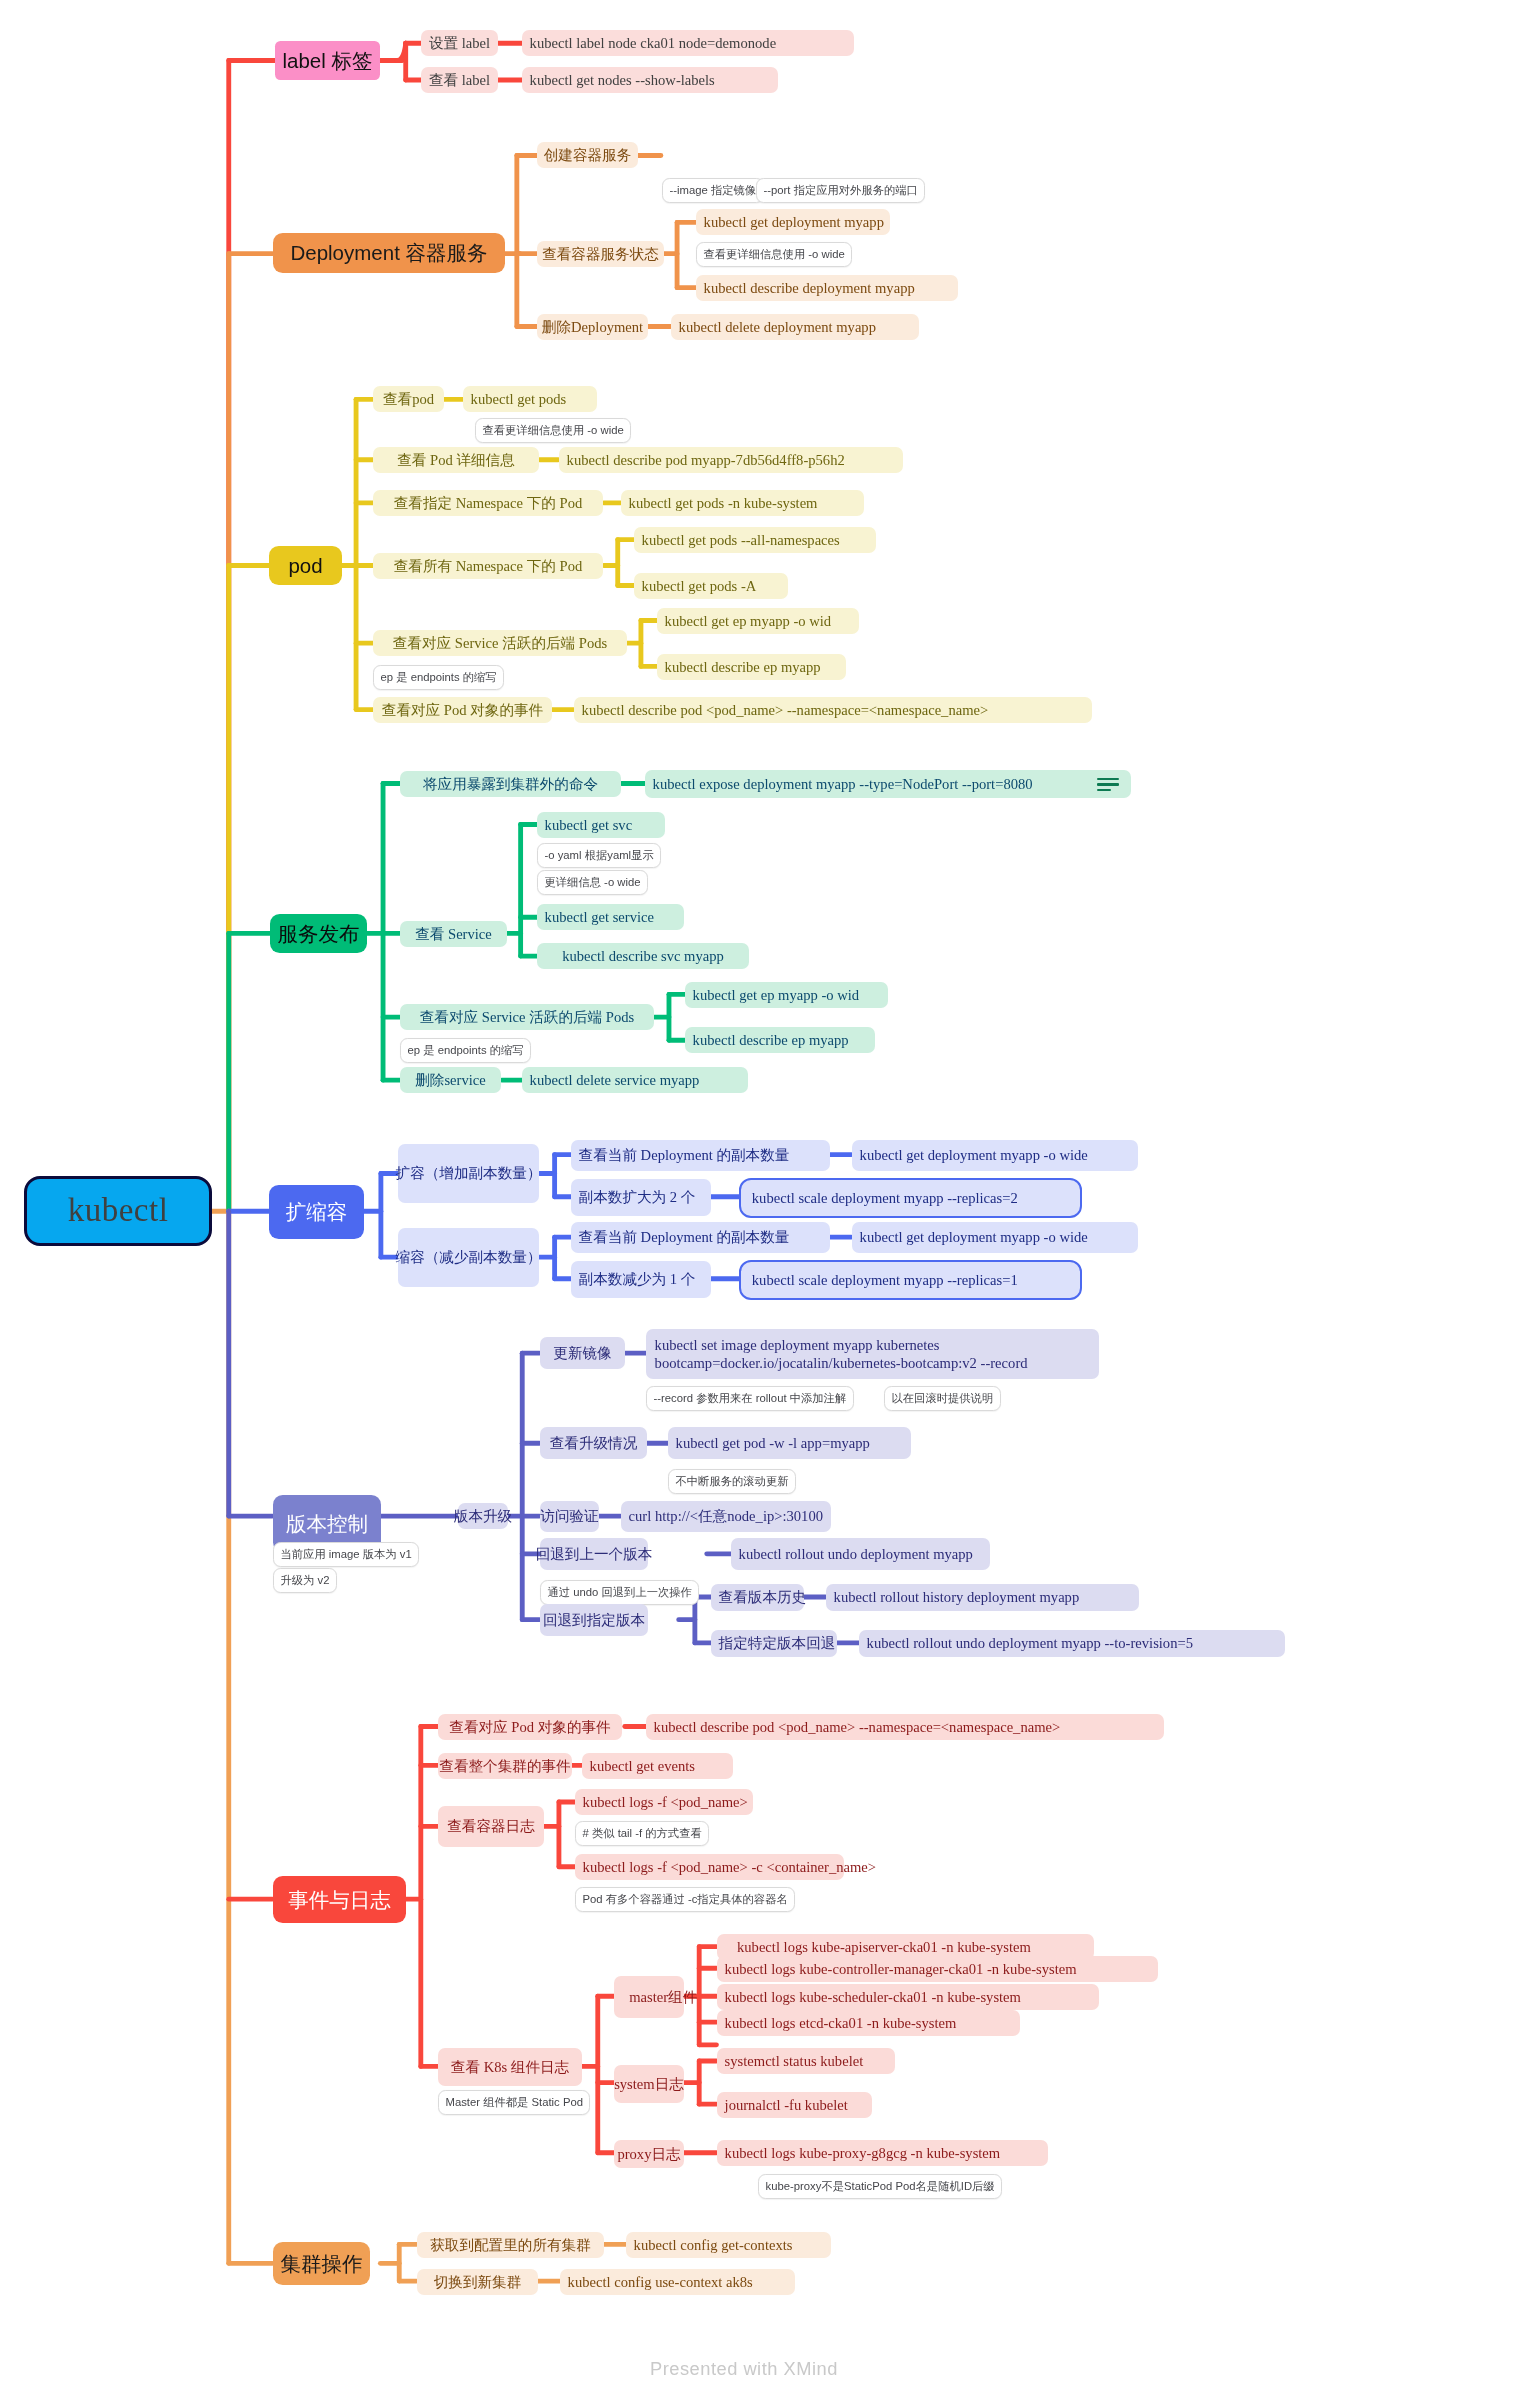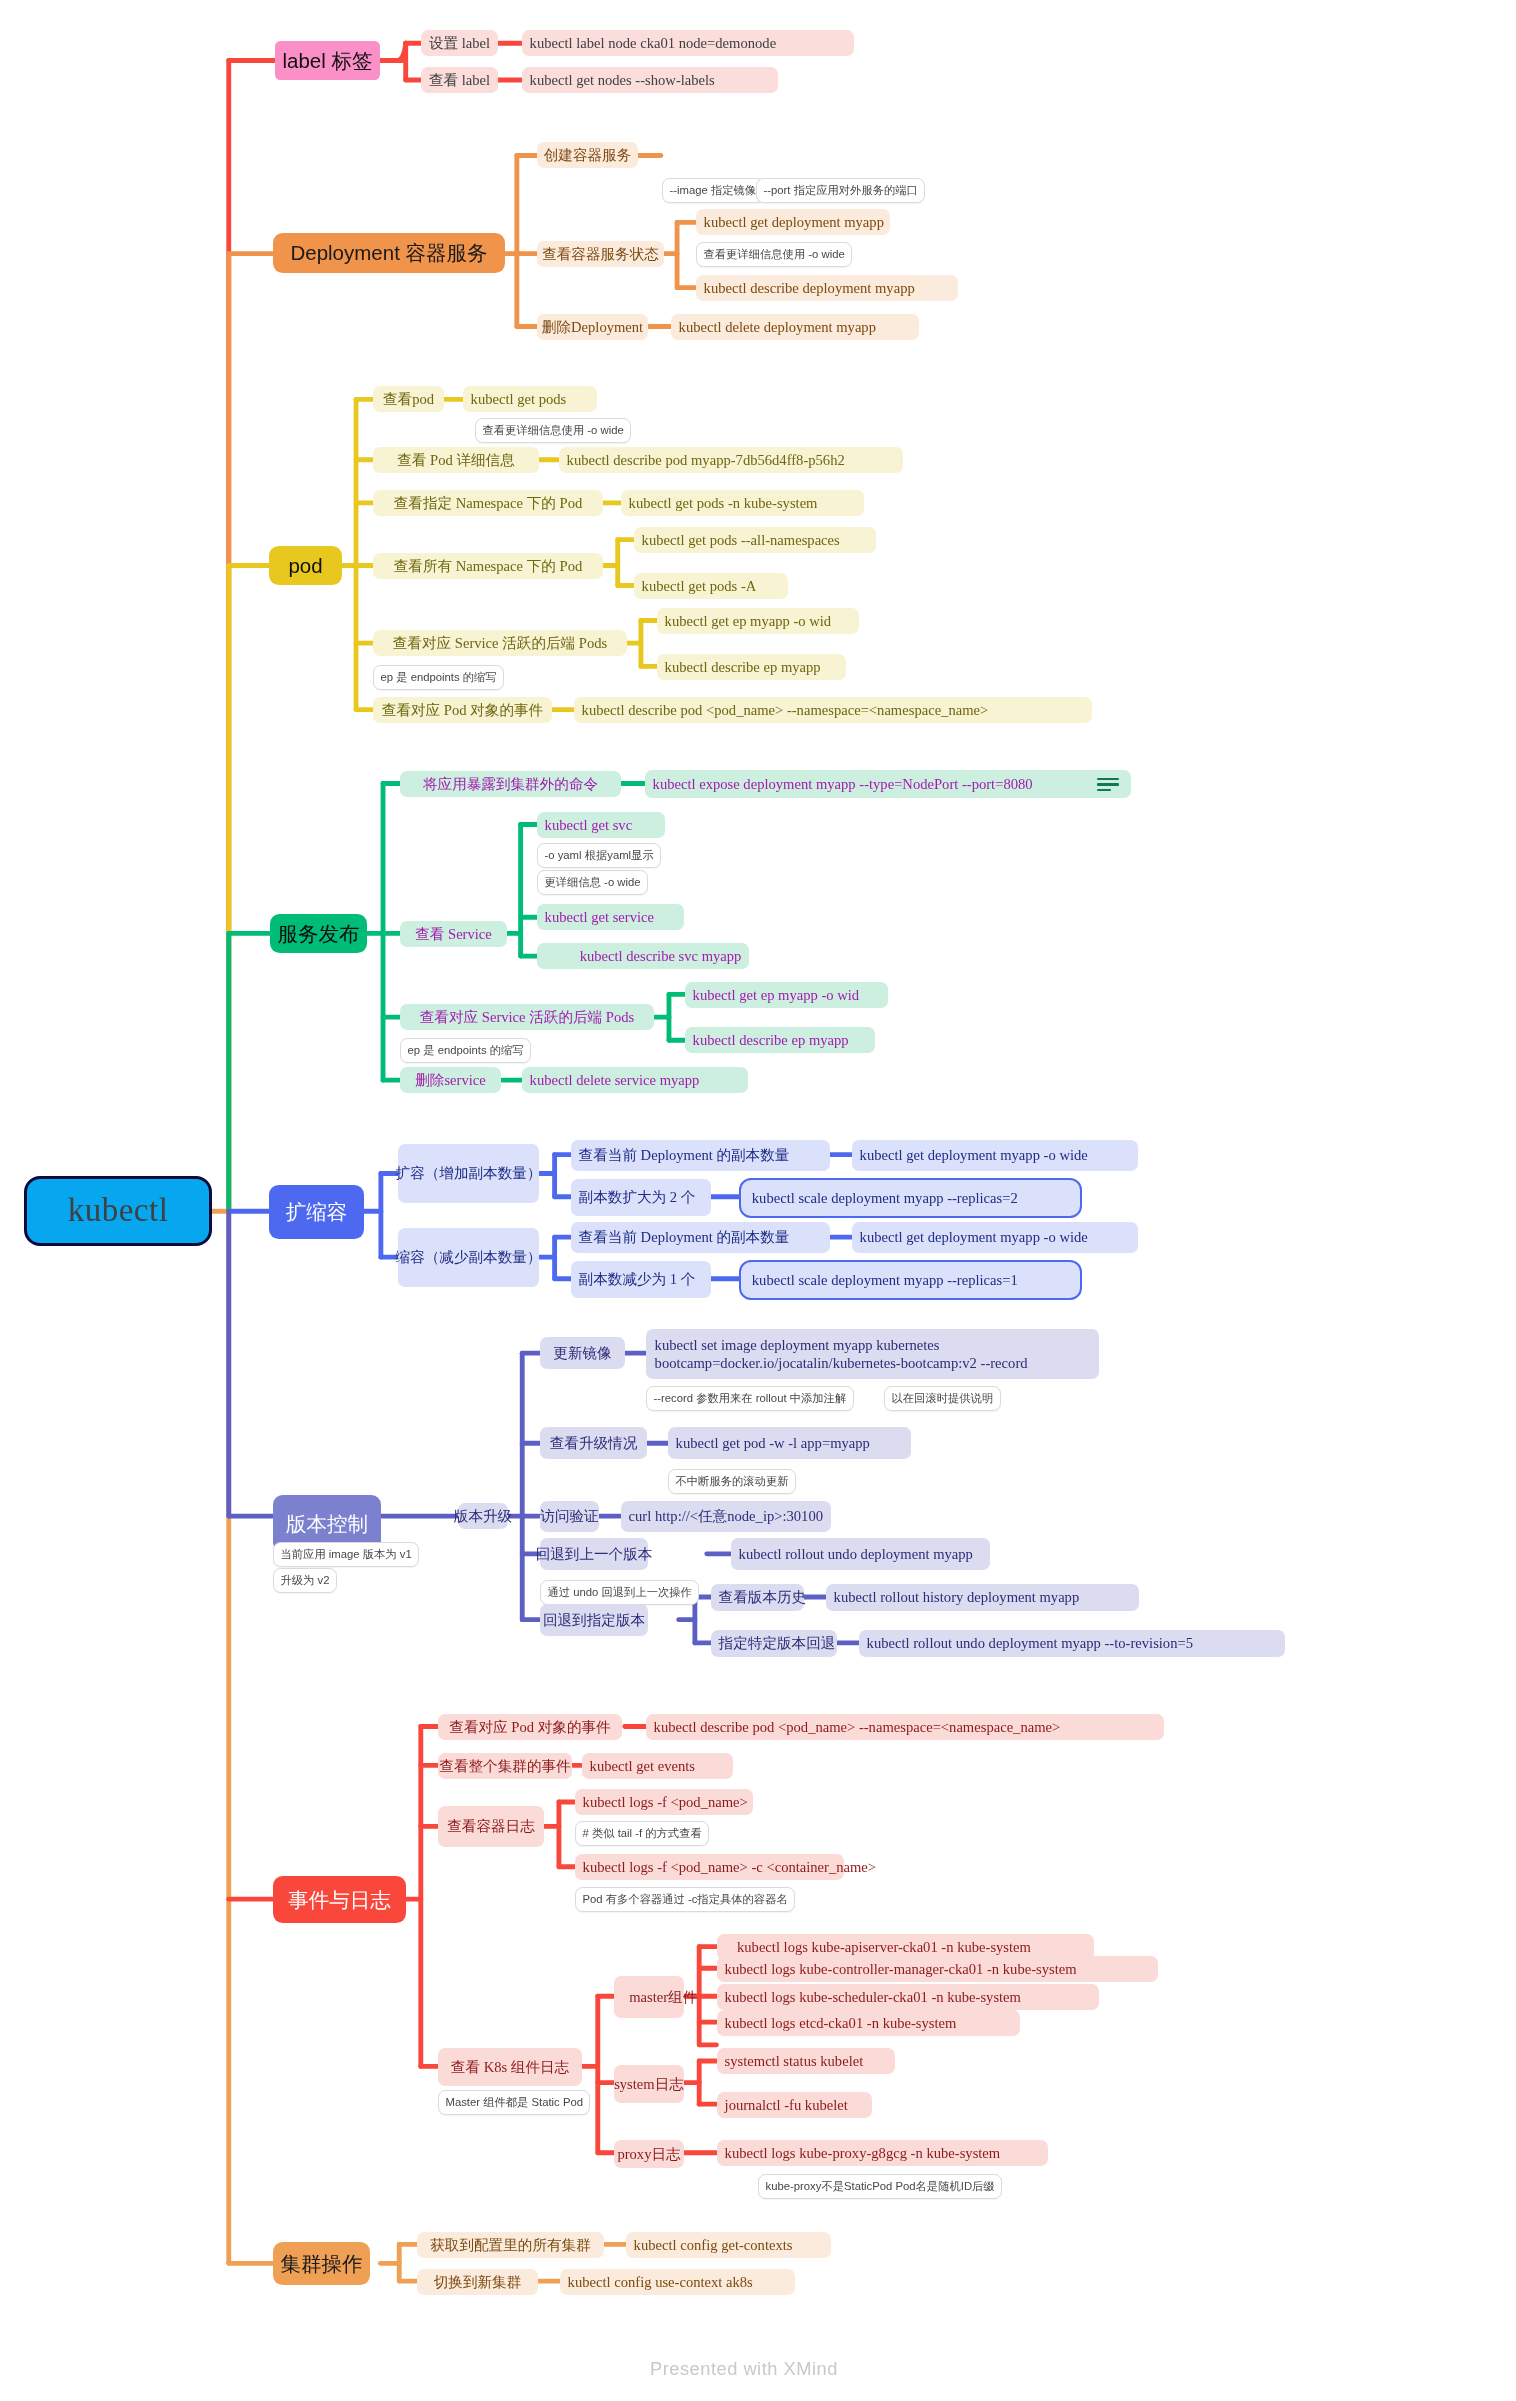--- a/index.html
+++ b/index.html
@@ -49,21 +49,21 @@
   .main.orange2{ background:#F0A055; color:#1a1a1a; }
 
   
   .sub  { font-size:14.6px; padding:4.9px 7.6px; border-radius:7px; }
   .leaf { font-size:14.6px; padding:4.9px 7.6px; border-radius:7px; }
 
   
   .c-pink   { background:#FBDDDB; color:#404040; }
   .c-orange { background:#FBEBDC; color:#7C4A10; }
   .c-yellow { background:#F8F3D2; color:#6E6610; }
-  .c-green  { background:#CDEFDF; color:#a21caf; }
+  .c-green  { background:#CDEFDF; color:#0c4a6e; }
   .c-blue   { background:#DCE1FB; color:#1E2C84; }
   .c-purple { background:#DCDCF1; color:#2C2C78; }
   .c-red    { background:#FBDBD8; color:#8C1A1A; }
 
   
   .outlined { border:2.7px solid #4C69F0; border-radius:12px; }
 
   
   .note {
     position:absolute;
@@ -424,21 +424,21 @@
 </div>
 <div class="note" style="left:537px; top:843px;">
   <span>-o yaml 根据yaml显示</span>
 </div>
 <div class="note" style="left:537px; top:870px;">
   <span>更详细信息 -o wide</span>
 </div>
 <div class="node leaf c-green" style="left:537px; top:904px; width:147px; height:26px; justify-content:flex-start;">
   <span>kubectl get service</span>
 </div>
-<div class="node leaf c-green" style="left:537px; top:943px; width:212px; height:26px; justify-content:flex-end;">
+<div class="node leaf c-green" style="left:537px; top:943px; width:212px; height:26px; justify-content:center;">
   <span>kubectl describe svc myapp</span>
 </div>
 
 <div class="node sub c-green" style="left:400px; top:1004px; width:254px; height:26px;">
   <span>查看对应 Service 活跃的后端 Pods</span>
 </div>
 <div class="node leaf c-green" style="left:685px; top:982px; width:203px; height:26px; justify-content:flex-start;">
   <span>kubectl get ep myapp -o wid</span>
 </div>
 <div class="node leaf c-green" style="left:685px; top:1027px; width:190px; height:26px; justify-content:flex-start;">

